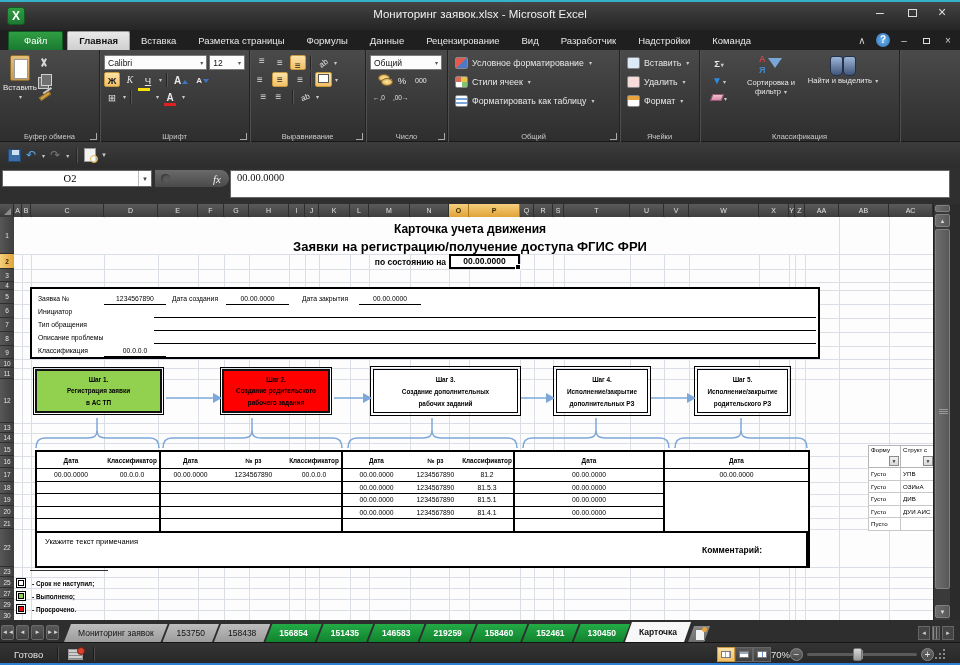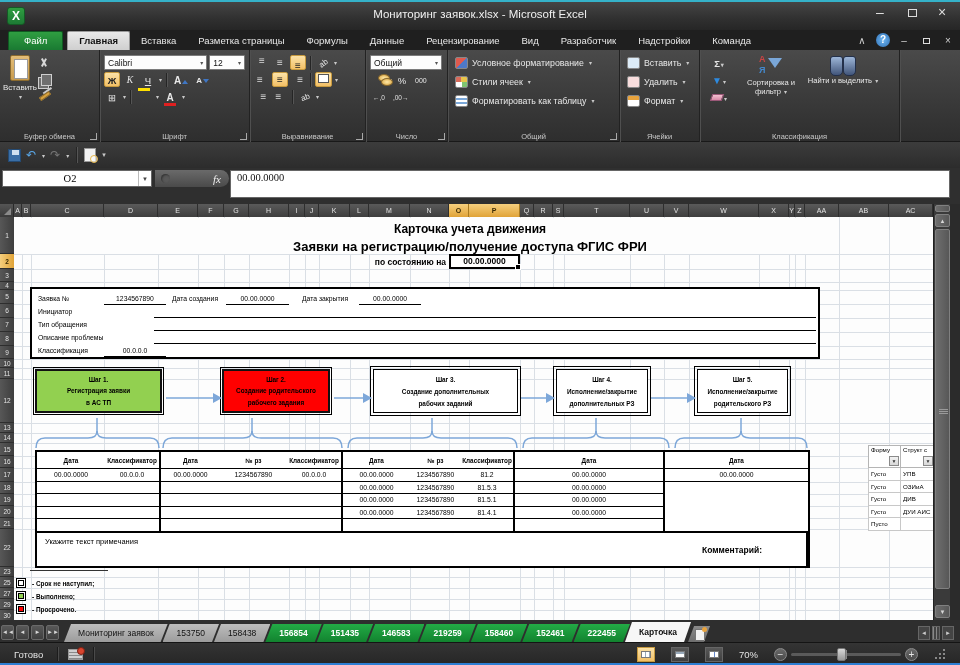--- a/index.html
+++ b/index.html
@@ -199,21 +199,21 @@
   .tnav { width:12px; height:14px; background:#444; border:1px solid #666; color:#ccc; font-size:6px; text-align:center; line-height:12px; }
   .tgrip { width:8px; height:14px; background:repeating-linear-gradient(90deg,#888 0 1px,#444 1px 3px); border:1px solid #666; }
 
   
   #statusbar { position:absolute; left:0; top:640px; width:960px; height:23px; background:linear-gradient(#343434,#262626);
     border-top:1px solid #141414; color:#e3e3e3; font-size:9.5px; display:flex; align-items:center; }
   #status-ready { padding:0 14px; }
   .sdivider { width:1px; height:14px; background:#1c1c1c; box-shadow:1px 0 0 #4a4a4a; }
   .macroicon { width:15px; height:11px; margin:0 10px; background:repeating-linear-gradient(#cfcfcf 0 2px,#8a8a8a 2px 3px); border:1px solid #999; position:relative; }
   .macroicon:after { content:""; position:absolute; right:-3px; top:-3px; width:6px; height:6px; border-radius:50%; background:#d8452f; border:1px solid #7c1f12; }
-  #status-right { margin-left:auto; display:flex; align-items:center; gap:16px; padding-right:14px; }
+  #status-right { margin-left:auto; display:flex; align-items:center; gap:0; padding-right:14px; }
   .viewbtn { width:18px; height:15px; border:1px solid #666; background:linear-gradient(#585858,#3f3f3f); position:relative; }
   .viewbtn.sel { background:linear-gradient(#fbe2a8,#f3c066); border-color:#c79a3f; }
   .viewbtn span { position:absolute; inset:3px; background:#e8e8e8; border:1px solid #7a7a7a; }
   .viewbtn.v1 span { background:repeating-linear-gradient(90deg,#fff 0 3px,#9ab 3px 4px); }
   .viewbtn.v2 span { background:linear-gradient(#9ab 0 2px,#fff 2px); }
   .viewbtn.v3 span { background:repeating-linear-gradient(90deg,#fff 0 4px,#68c 4px 5px); }
   #zoomctl { display:flex; align-items:center; gap:4px; }
   .zbtn { width:13px; height:13px; border-radius:50%; background:linear-gradient(#6a6a6a,#4a4a4a); border:1px solid #8a8a8a;
     color:#e8e8e8; font-size:10px; line-height:11px; text-align:center; }
   #ztrack { position:relative; width:110px; height:3px; background:#5a5a5a; border-radius:2px; }
@@ -785,21 +785,21 @@
   <div id="stabs" style="display:flex;align-items:flex-end;margin-left:4px">
       <div class="stab">Мониторинг заявок</div>
       <div class="stab">153750</div>
       <div class="stab">158438</div>
       <div class="stab green">156854</div>
       <div class="stab green">151435</div>
       <div class="stab green">146583</div>
       <div class="stab green">219259</div>
       <div class="stab green">158460</div>
       <div class="stab green">152461</div>
-      <div class="stab green">222455</div>
+      <div class="stab green">130450</div>
       <div class="stab active">Карточка</div>
     </div>
   <span class="inserttab"></span>
   <div id="tabsbar-right">
     <span class="tnav">◄</span>
     <span class="tgrip"></span>
     <span class="tnav">►</span>
   </div>
 </div>
 

